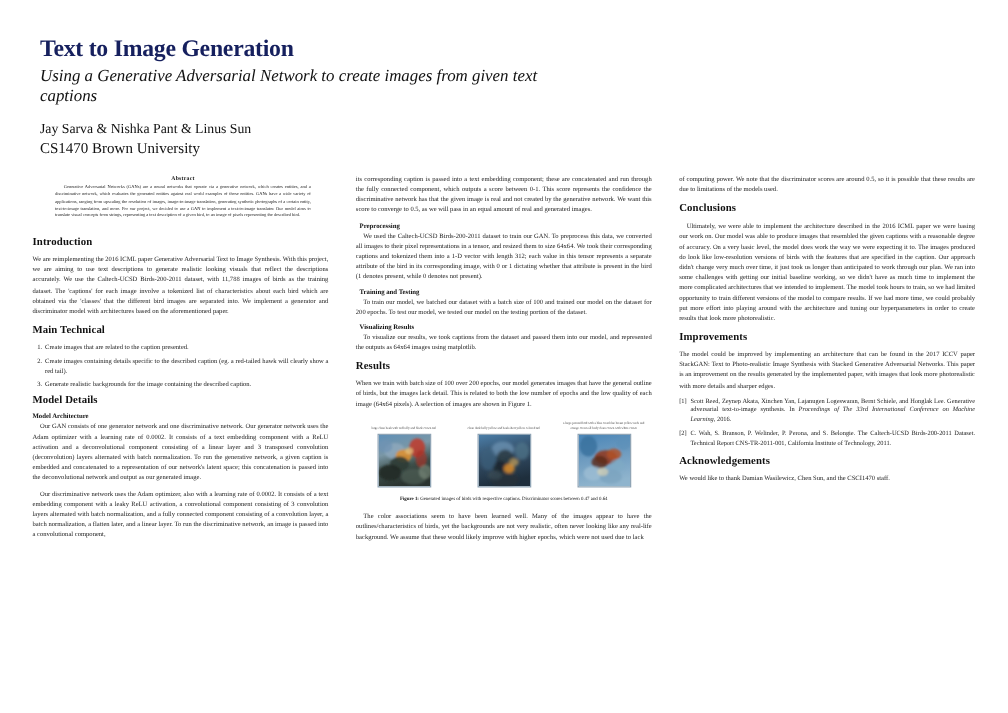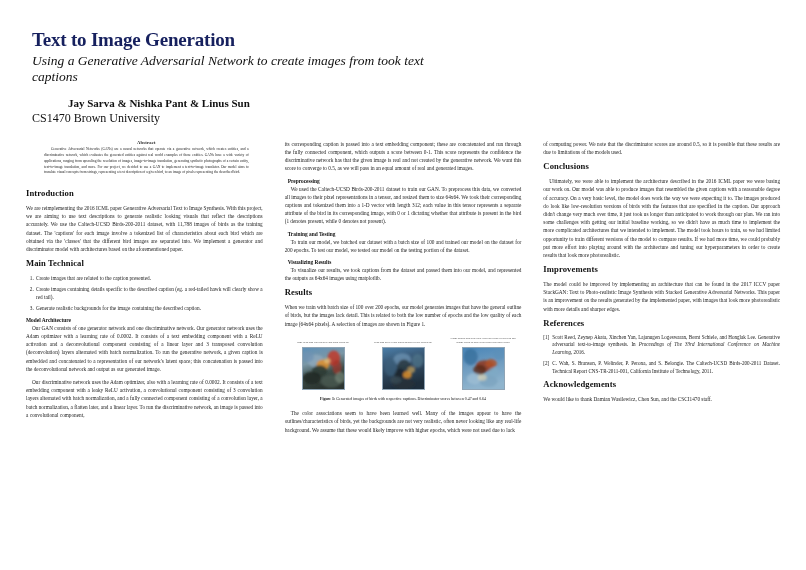--- a/index.html
+++ b/index.html
@@ -36,24 +36,23 @@
   .subtitle {
     font-size: 13.5px;
     font-style: italic;
     color: #111;
     line-height: 1.22;
     max-width: 430px;
     margin-bottom: 11px;
   }
   .authors {
     font-size: 11px;
-    font-weight: bold;
+    font-weight: normal;
     color: #111;
     margin-bottom: 2px;
-    margin-left: 36px;
   }
   .affiliation {
     font-size: 12px;
     color: #111;
   }
 
   
   .columns {
     display: flex;
     margin-top: 14px;
@@ -173,21 +172,21 @@
 
   .ack { font-size: 5.25px; line-height: 1.55; color: #1b1b1b; }
 </style>
 </head>
 <body>
 
 <div class="page">
 
   <div class="header">
     <div class="title">Text to Image Generation</div>
-    <div class="subtitle">Using a Generative Adversarial Network to create images from took text captions</div>
+    <div class="subtitle">Using a Generative Adversarial Network to create images from given text captions</div>
     <div class="authors">Jay Sarva &amp; Nishka Pant &amp; Linus Sun</div>
     <div class="affiliation">CS1470 Brown University</div>
   </div>
 
   <div class="columns">
 
     <div class="col col-left">
 
       <div class="abstract-wrap">
         <div class="abstract-head">Abstract</div>
@@ -197,20 +196,21 @@
       <h2 class="sec">Introduction</h2>
       <p class="body">We are reimplementing the 2016 ICML paper Generative Adversarial Text to Image Synthesis. With this project, we are aiming to use text descriptions to generate realistic looking visuals that reflect the descriptions accurately. We use the Caltech-UCSD Birds-200-2011 dataset, with 11,788 images of birds as the training dataset. The 'captions' for each image involve a tokenized list of characteristics about each bird which are obtained via the 'classes' that the different bird images are separated into. We implement a generator and discriminator model with architectures based on the aforementioned paper.</p>
 
       <h2 class="sec spaced">Main Technical</h2>
       <ol class="objectives">
         <li>Create images that are related to the caption presented.</li>
         <li>Create images containing details specific to the described caption (eg. a red-tailed hawk will clearly show a red tail).</li>
         <li>Generate realistic backgrounds for the image containing the described caption.</li>
       </ol>
 
+      <h2 class="sec spaced">Model Details</h2>
       <h3 class="subsec">Model Architecture</h3>
       <p class="body indent">Our GAN consists of one generator network and one discriminative network. Our generator network uses the Adam optimizer with a learning rate of 0.0002. It consists of a text embedding component with a ReLU activation and a deconvolutional component consisting of a linear layer and 3 transposed convolution (deconvolution) layers alternated with batch normalization. To run the generative network, a given caption is embedded and concatenated to a representation of our network's latent space; this concatenation is passed into the deconvolutional network and output as our generated image.</p>
       <p class="body indent">Our discriminative network uses the Adam optimizer, also with a learning rate of 0.0002. It consists of a text embedding component with a leaky ReLU activation, a convolutional component consisting of 3 convolution layers alternated with batch normalization, and a fully connected component consisting of a convolution layer, a batch normalization, a flatten later, and a linear layer. To run the discriminative network, an image is passed into a convolutional component,</p>
     </div>
 
     <div class="col col-mid">
 
       <p class="body">its corresponding caption is passed into a text embedding component; these are concatenated and run through the fully connected component, which outputs a score between 0-1. This score represents the confidence the discriminative network has that the given image is real and not created by the generative network. We want this score to converge to 0.5, as we will pass in an equal amount of real and generated images.</p>
 
       <h3 class="subsec indented">Preprocessing</h3>
@@ -326,21 +326,20 @@
     <div class="col col-right">
 
       <p class="body">of computing power. We note that the discriminator scores are around 0.5, so it is possible that these results are due to limitations of the models used.</p>
 
       <h2 class="sec spaced">Conclusions</h2>
       <p class="body indent">Ultimately, we were able to implement the architecture described in the 2016 ICML paper we were basing our work on. Our model was able to produce images that resembled the given captions with a reasonable degree of accuracy. On a very basic level, the model does work the way we were expecting it to. The images produced do look like low-resolution versions of birds with the features that are specified in the caption. Our approach didn't change very much over time, it just took us longer than anticipated to work through our plan. We ran into some challenges with getting our initial baseline working, so we didn't have as much time to implement the more complicated architectures that we intended to implement. The model took hours to train, so we had limited opportunity to train different versions of the model to compare results. If we had more time, we could probably put more effort into playing around with the architecture and tuning our hyperparameters in order to create results that look more photorealistic.</p>
 
       <h2 class="sec spaced">Improvements</h2>
       <p class="body">The model could be improved by implementing an architecture that can be found in the 2017 ICCV paper StackGAN: Text to Photo-realistic Image Synthesis with Stacked Generative Adversarial Networks. This paper is an improvement on the results generated by the implemented paper, with images that look more photorealistic with more details and sharper edges.</p>
 
-      <h2 class="sec spaced">References</h2>
       <div class="refs">
         <div class="ref-item">
           <span class="ref-num">[1]</span>
           <span class="ref-text"><span>Scott Reed, Zeynep Akata, Xinchen Yan, Lajanugen Logeswaran, Bernt Schiele, and Honglak Lee. Generative adversarial text-to-image synthesis. In </span><i>Proceedings of The 33rd International Conference on Machine Learning</i><span>, 2016.</span></span>
         </div>
         <div class="ref-item">
           <span class="ref-num">[2]</span>
           <span class="ref-text"><span>C. Wah, S. Branson, P. Welinder, P. Perona, and S. Belongie. The Caltech-UCSD Birds-200-2011 Dataset. Technical Report CNS-TR-2011-001, California Institute of Technology, 2011.</span></span>
         </div>
       </div>

